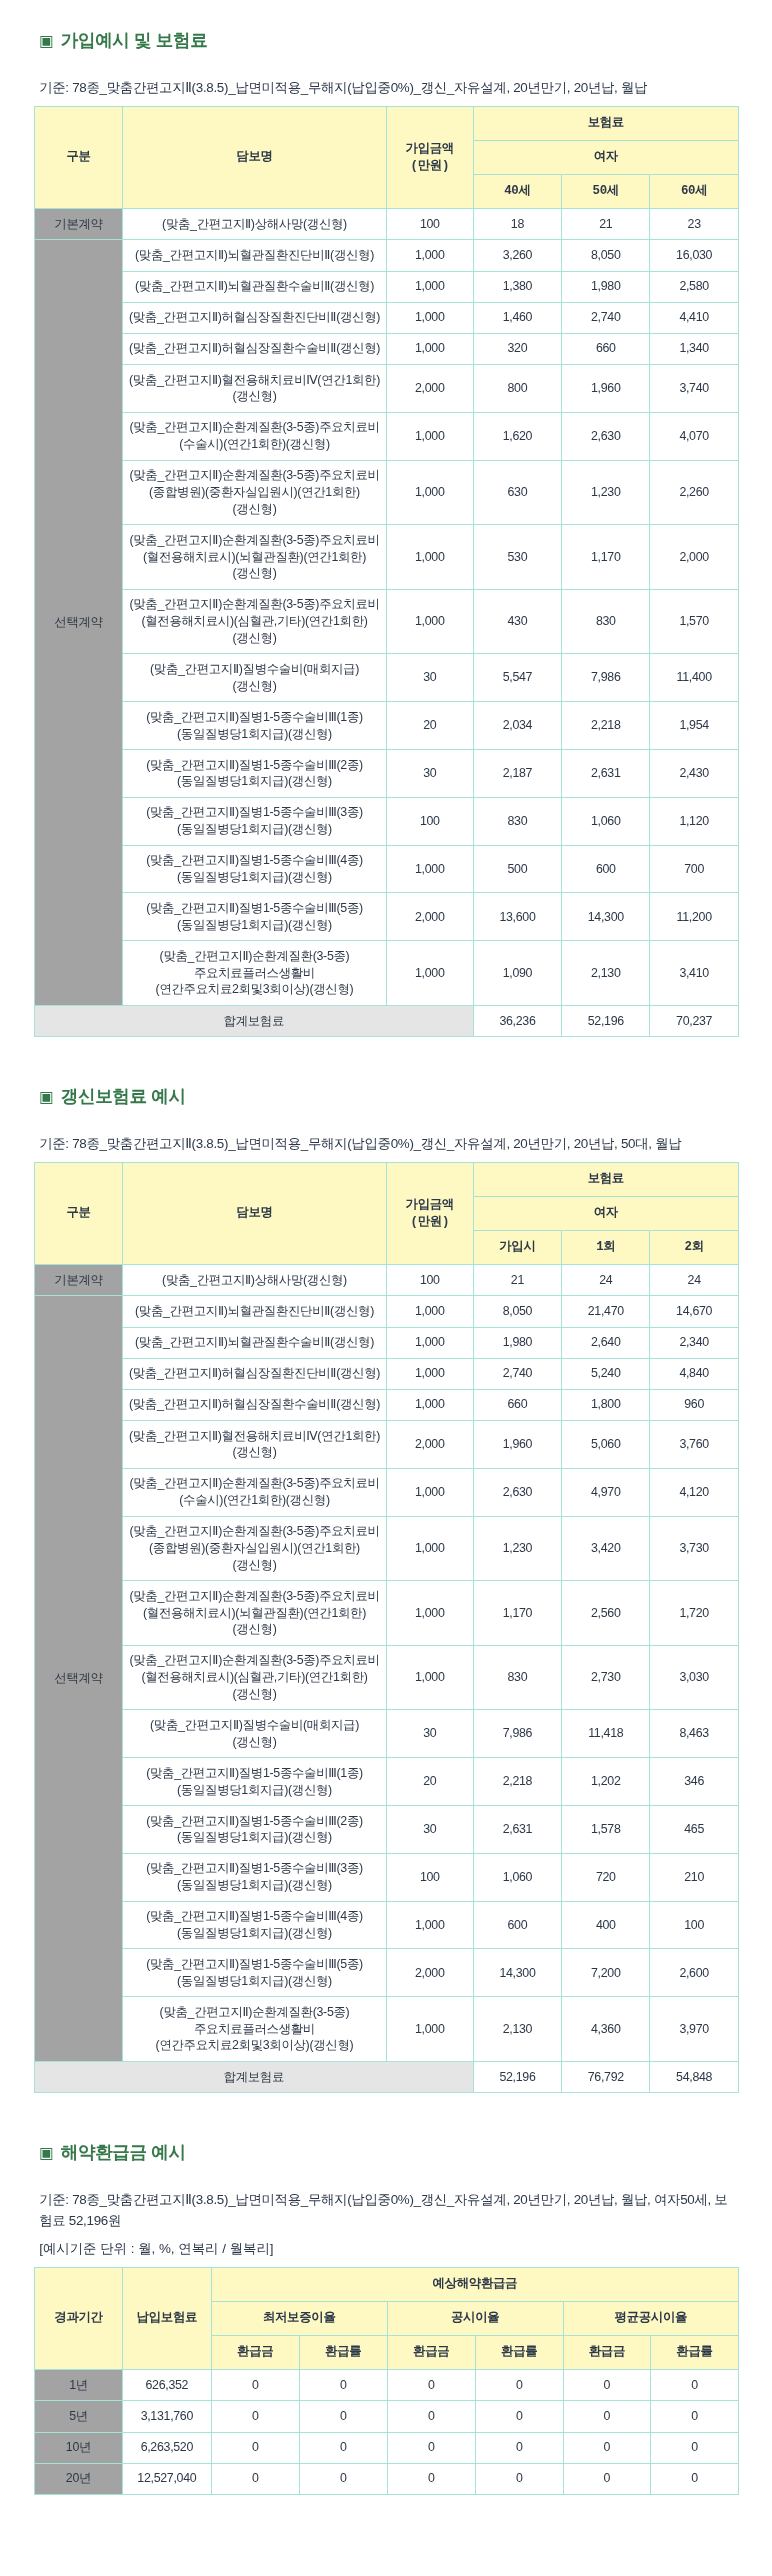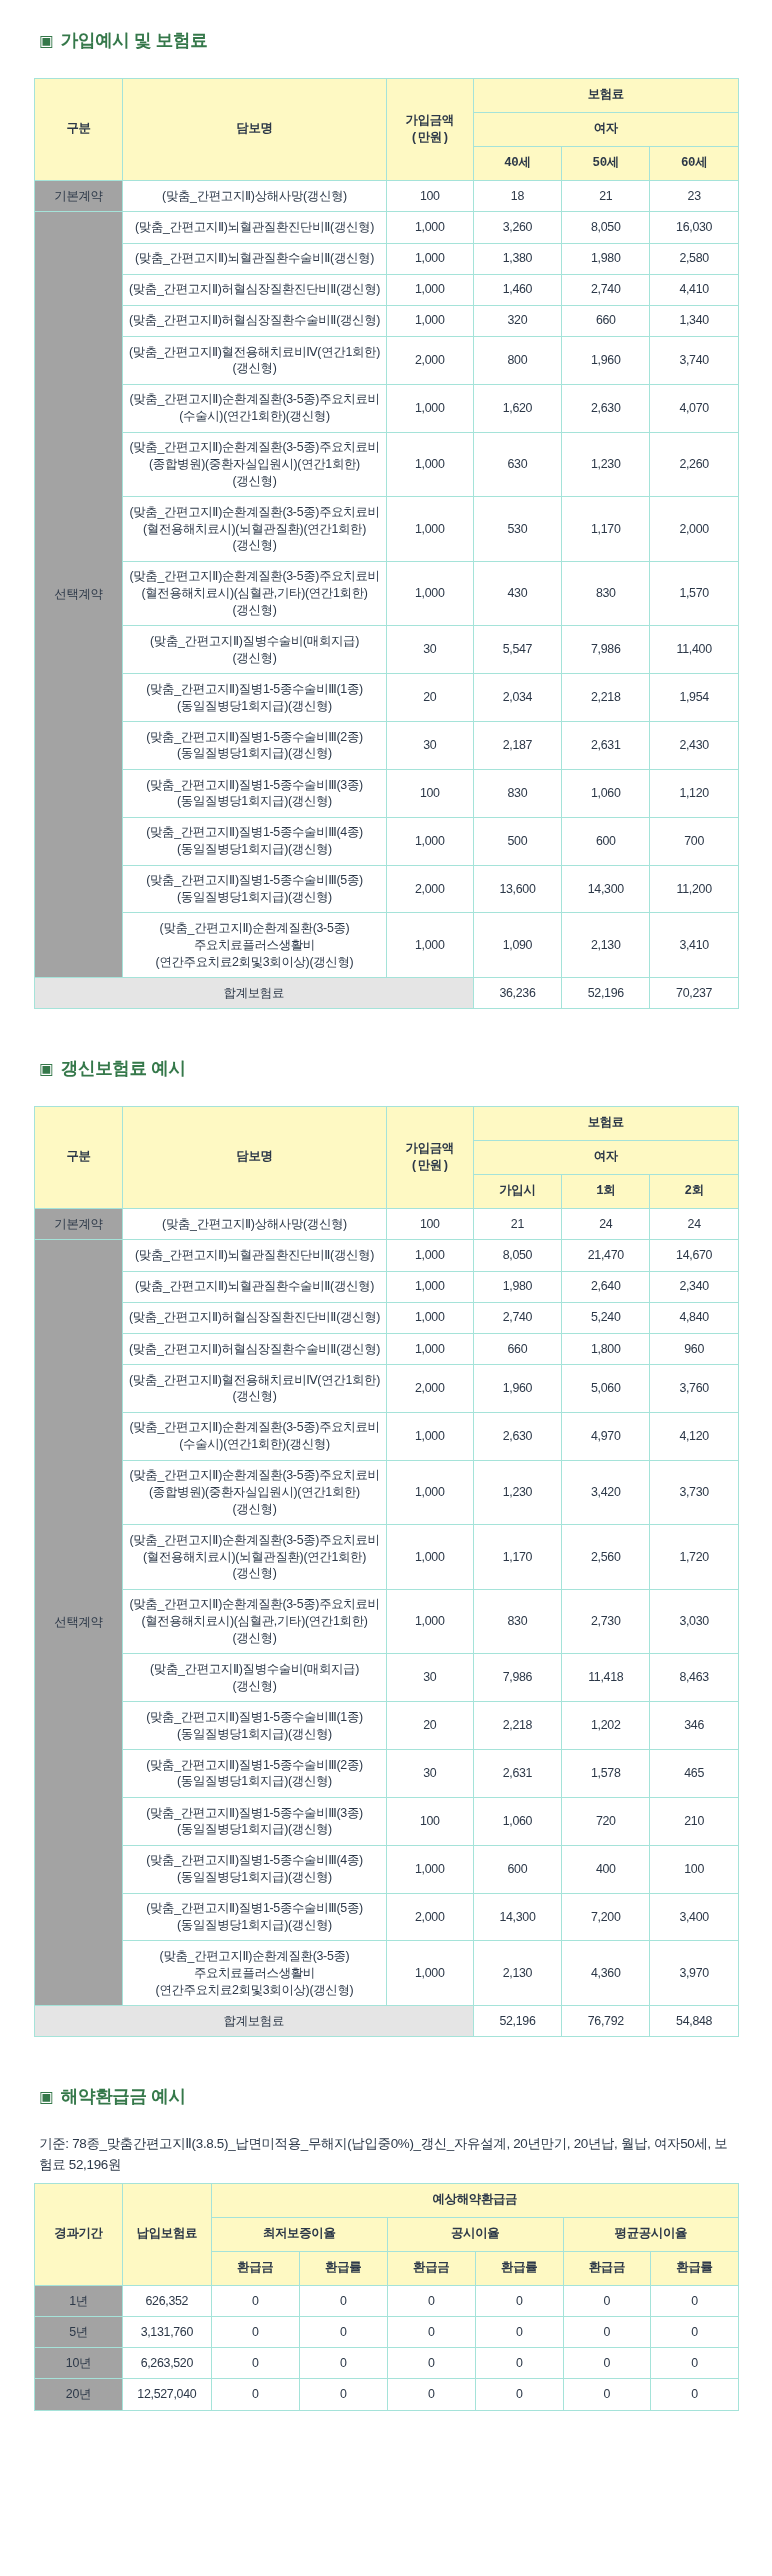--- a/index.html
+++ b/index.html
@@ -92,20 +92,21 @@
 <body>
 
 <div class="page">
 
 
   <section class="sec">
     <h2 class="sec-title">
       <span class="sec-bullet">▣</span>
       <span>가입예시 및 보험료</span>
     </h2>
+    <p class="basis">기준: 78종_맞춤간편고지Ⅱ(3.8.5)_납면미적용_무해지(납입중0%)_갱신_자유설계, 20년만기, 20년납, 월납</p>
     <table class="data-table" id="table-enrollment">
         <colgroup>
           <col style="width: 12.5%;">
           <col style="width: 37.5%;">
           <col style="width: 12.3%;">
           <col style="width: 12.6%;">
           <col style="width: 12.5%;">
           <col style="width: 12.6%;">
         </colgroup>
         <thead>
@@ -255,20 +256,21 @@
           </tr>
         </tbody>
       </table>
   </section>
 
   <section class="sec">
     <h2 class="sec-title">
       <span class="sec-bullet">▣</span>
       <span>갱신보험료 예시</span>
     </h2>
+    <p class="basis">기준: 78종_맞춤간편고지Ⅱ(3.8.5)_납면미적용_무해지(납입중0%)_갱신_자유설계, 20년만기, 20년납, 50대, 월납</p>
     <table class="data-table" id="table-renewal">
         <colgroup>
           <col style="width: 12.5%;">
           <col style="width: 37.5%;">
           <col style="width: 12.3%;">
           <col style="width: 12.6%;">
           <col style="width: 12.5%;">
           <col style="width: 12.6%;">
         </colgroup>
         <thead>
@@ -394,21 +396,21 @@
             <td>1,000</td>
             <td>600</td>
             <td>400</td>
             <td>100</td>
           </tr>
           <tr>
             <td class="name-cell">(맞춤_간편고지Ⅱ)질병1-5종수술비Ⅲ(5종)(동일질병당1회지급)(갱신형)</td>
             <td>2,000</td>
             <td>14,300</td>
             <td>7,200</td>
-            <td>3,400</td>
+            <td>2,600</td>
           </tr>
           <tr>
             <td class="name-cell">(맞춤_간편고지Ⅱ)순환계질환(3-5종)주요치료플러스생활비(연간주요치료2회및3회이상)(갱신형)</td>
             <td>1,000</td>
             <td>2,130</td>
             <td>4,360</td>
             <td>3,970</td>
           </tr>
           <tr>
             <td colspan="3" class="total-label">합계보험료</td>
@@ -419,20 +421,21 @@
         </tbody>
       </table>
   </section>
 
   <section class="sec">
     <h2 class="sec-title">
       <span class="sec-bullet">▣</span>
       <span>해약환급금 예시</span>
     </h2>
     <p class="basis">기준: 78종_맞춤간편고지Ⅱ(3.8.5)_납면미적용_무해지(납입중0%)_갱신_자유설계, 20년만기, 20년납, 월납, 여자50세, 보험료 52,196원</p>
+    <p class="unit-line">[예시기준 단위 : 월, %, 연복리 / 월복리]</p>
     <table class="data-table" id="table-surrender">
         <colgroup>
           <col style="width: 12.5%;">
           <col style="width: 12.6%;">
           <col style="width: 12.5%;">
           <col style="width: 12.5%;">
           <col style="width: 12.5%;">
           <col style="width: 12.5%;">
           <col style="width: 12.4%;">
           <col style="width: 12.5%;">

